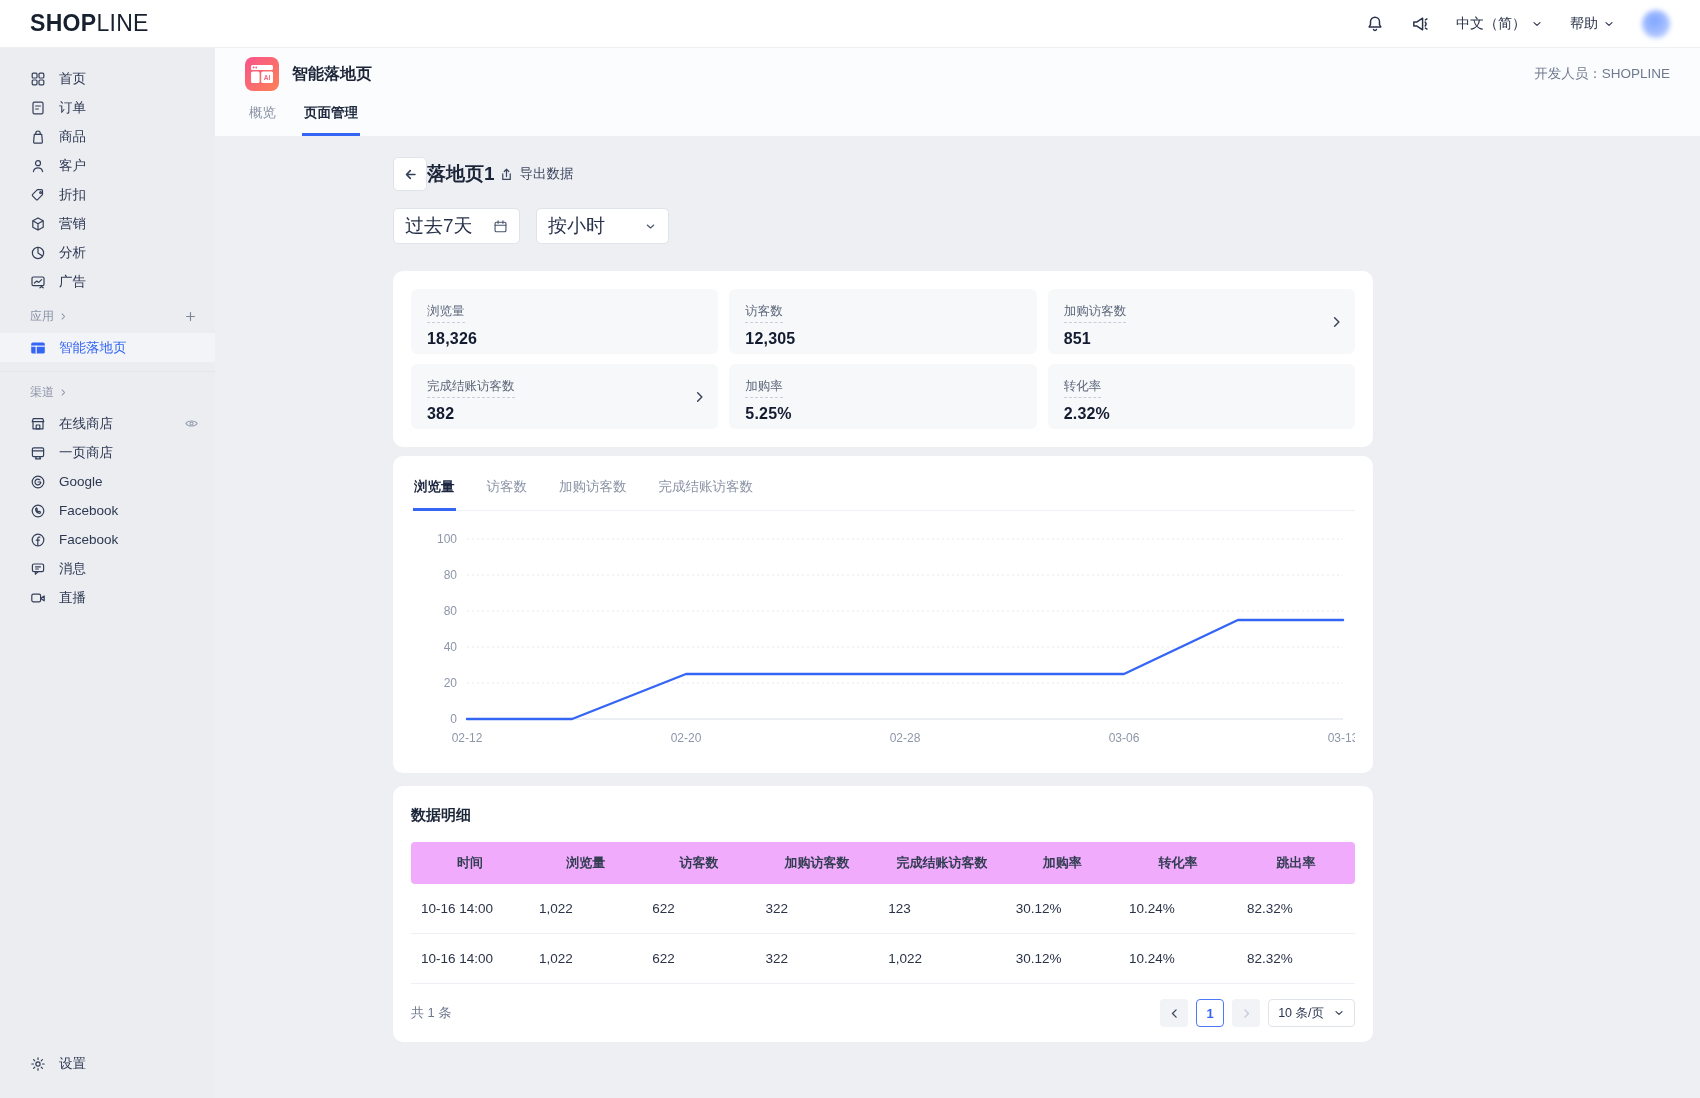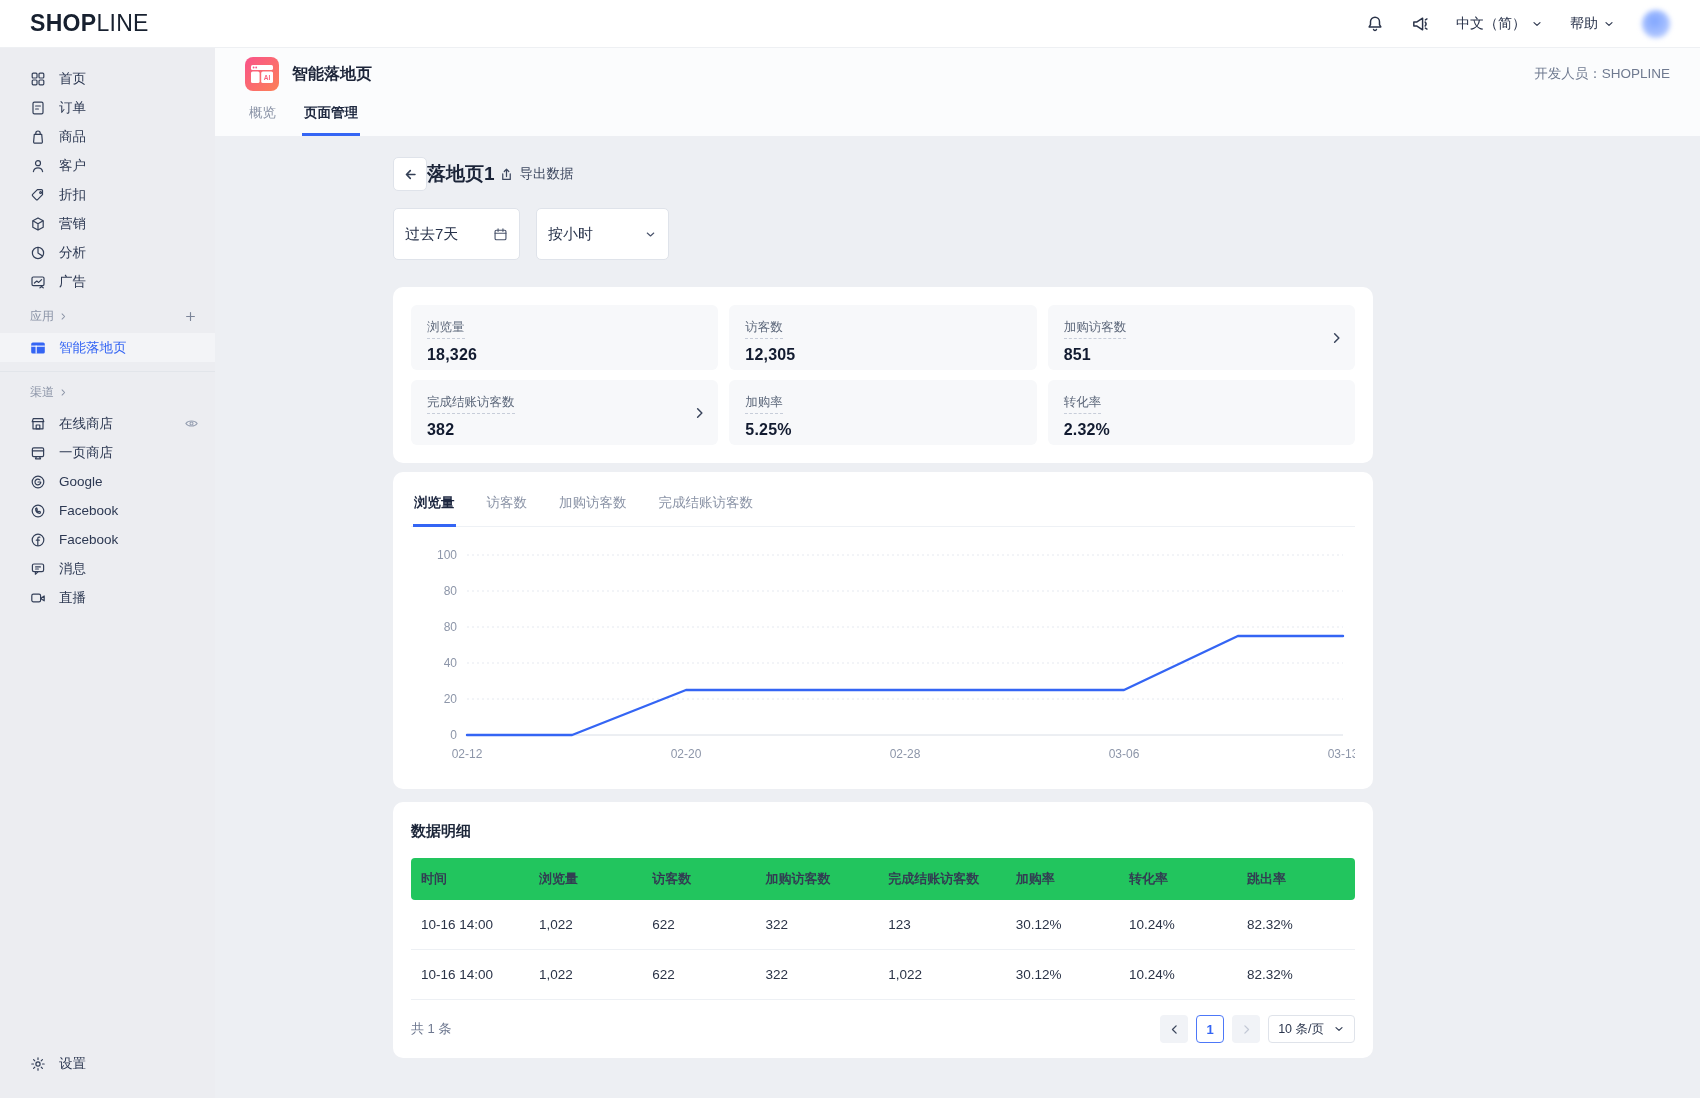--- a/index.html
+++ b/index.html
@@ -47,22 +47,22 @@
 
   
   .content{background:#edeff3;flex:1;padding:21px 0 0 178px;box-sizing:border-box;overflow:hidden}
   .page-inner{width:980px}
   .page-head{display:flex;align-items:center;margin-bottom:17px}
   .back-btn{width:34px;height:34px;background:#fff;border:1px solid #dfe3ea;border-radius:5px;
             display:flex;align-items:center;justify-content:center;color:#333f55;cursor:pointer;box-sizing:border-box}
   .page-title{font-size:19px;font-weight:700;color:#1b2438}
   .export{display:flex;align-items:center;gap:6px;font-size:13.5px;color:#3c475f;cursor:pointer;margin-left:4px}
   .filters{display:flex;gap:16px;margin-bottom:27px}
-  .field{height:52px;background:#fff;border:1px solid #dfe3ea;border-radius:5px;display:flex;align-items:center;
-         justify-content:space-between;padding:0 11px;font-size:15px;color:#27324a;box-sizing:border-box;cursor:pointer}
+  .field{height:36px;background:#fff;border:1px solid #dfe3ea;border-radius:5px;display:flex;align-items:center;
+         justify-content:space-between;padding:0 11px;font-size:19px;color:#27324a;box-sizing:border-box;cursor:pointer}
   .field.date{width:127px}
   .field.select{width:133px}
   .field .ficon{color:#49536b;display:flex}
 
   .card{background:#fff;border-radius:10px;margin-bottom:9px}
   .card.stats{padding:18px}
   .stats-grid{display:grid;grid-template-columns:repeat(3,1fr);gap:10px 11px}
   .tile{background:#f7f8fa;border-radius:6px;padding:12px 16px;height:65px;box-sizing:border-box;position:relative}
   .tile-label{font-size:12.5px;color:#5b6679;display:inline-block;border-bottom:1px dashed #c7cdd9;padding-bottom:2px}
   .tile-value{font-size:16px;font-weight:700;color:#121b30;margin-top:7px;letter-spacing:.2px}
@@ -70,21 +70,21 @@
 
   .card.chart{padding:20px 18px 12px;margin-bottom:13px}
   .chart-tabs{display:flex;gap:30px;border-bottom:1px solid #eef1f5;padding-left:2px}
   .ctab{font-size:13.5px;color:#8a93a6;padding:2px 1px 12px;border-bottom:3px solid transparent;margin-bottom:-1px;cursor:pointer}
   .ctab.active{color:#1d2740;font-weight:700;border-color:#3465F4}
   .chart-box{margin-top:10px}
 
   .card.table-card{padding:20px 18px 0;margin-bottom:0}
   .tbl-title{font-size:15px;font-weight:700;color:#1b2538;margin-bottom:17px}
   table{width:100%;border-collapse:collapse;font-size:13.5px;table-layout:fixed}
-  thead th{background:#22c55e;text-align:left;font-weight:600;color:#323d52;padding:12px 10px;font-size:13px}
+  thead th{background:#f0abfc;text-align:center;font-weight:600;color:#323d52;padding:12px 10px;font-size:13px}
   thead th:first-child{border-radius:4px 0 0 4px}
   thead th:last-child{border-radius:0 4px 4px 0}
   tbody td{padding:17px 10px;color:#2a3347;border-bottom:1px solid #edf0f4}
   .pager{display:flex;align-items:center;justify-content:space-between;padding:15px 0 15px}
   .total{font-size:13px;color:#6e7890}
   .pager-right{display:flex;gap:8px;align-items:center}
   .pbtn{width:28px;height:28px;border-radius:4px;background:#f1f3f7;display:flex;align-items:center;justify-content:center;
         color:#3b465c;cursor:pointer;box-sizing:border-box;font-size:13px}
   .pbtn.page{background:#fff;border:1px solid #4d78f8;color:#3465F4;font-weight:600}
   .pbtn.next{color:#c3c9d6}

